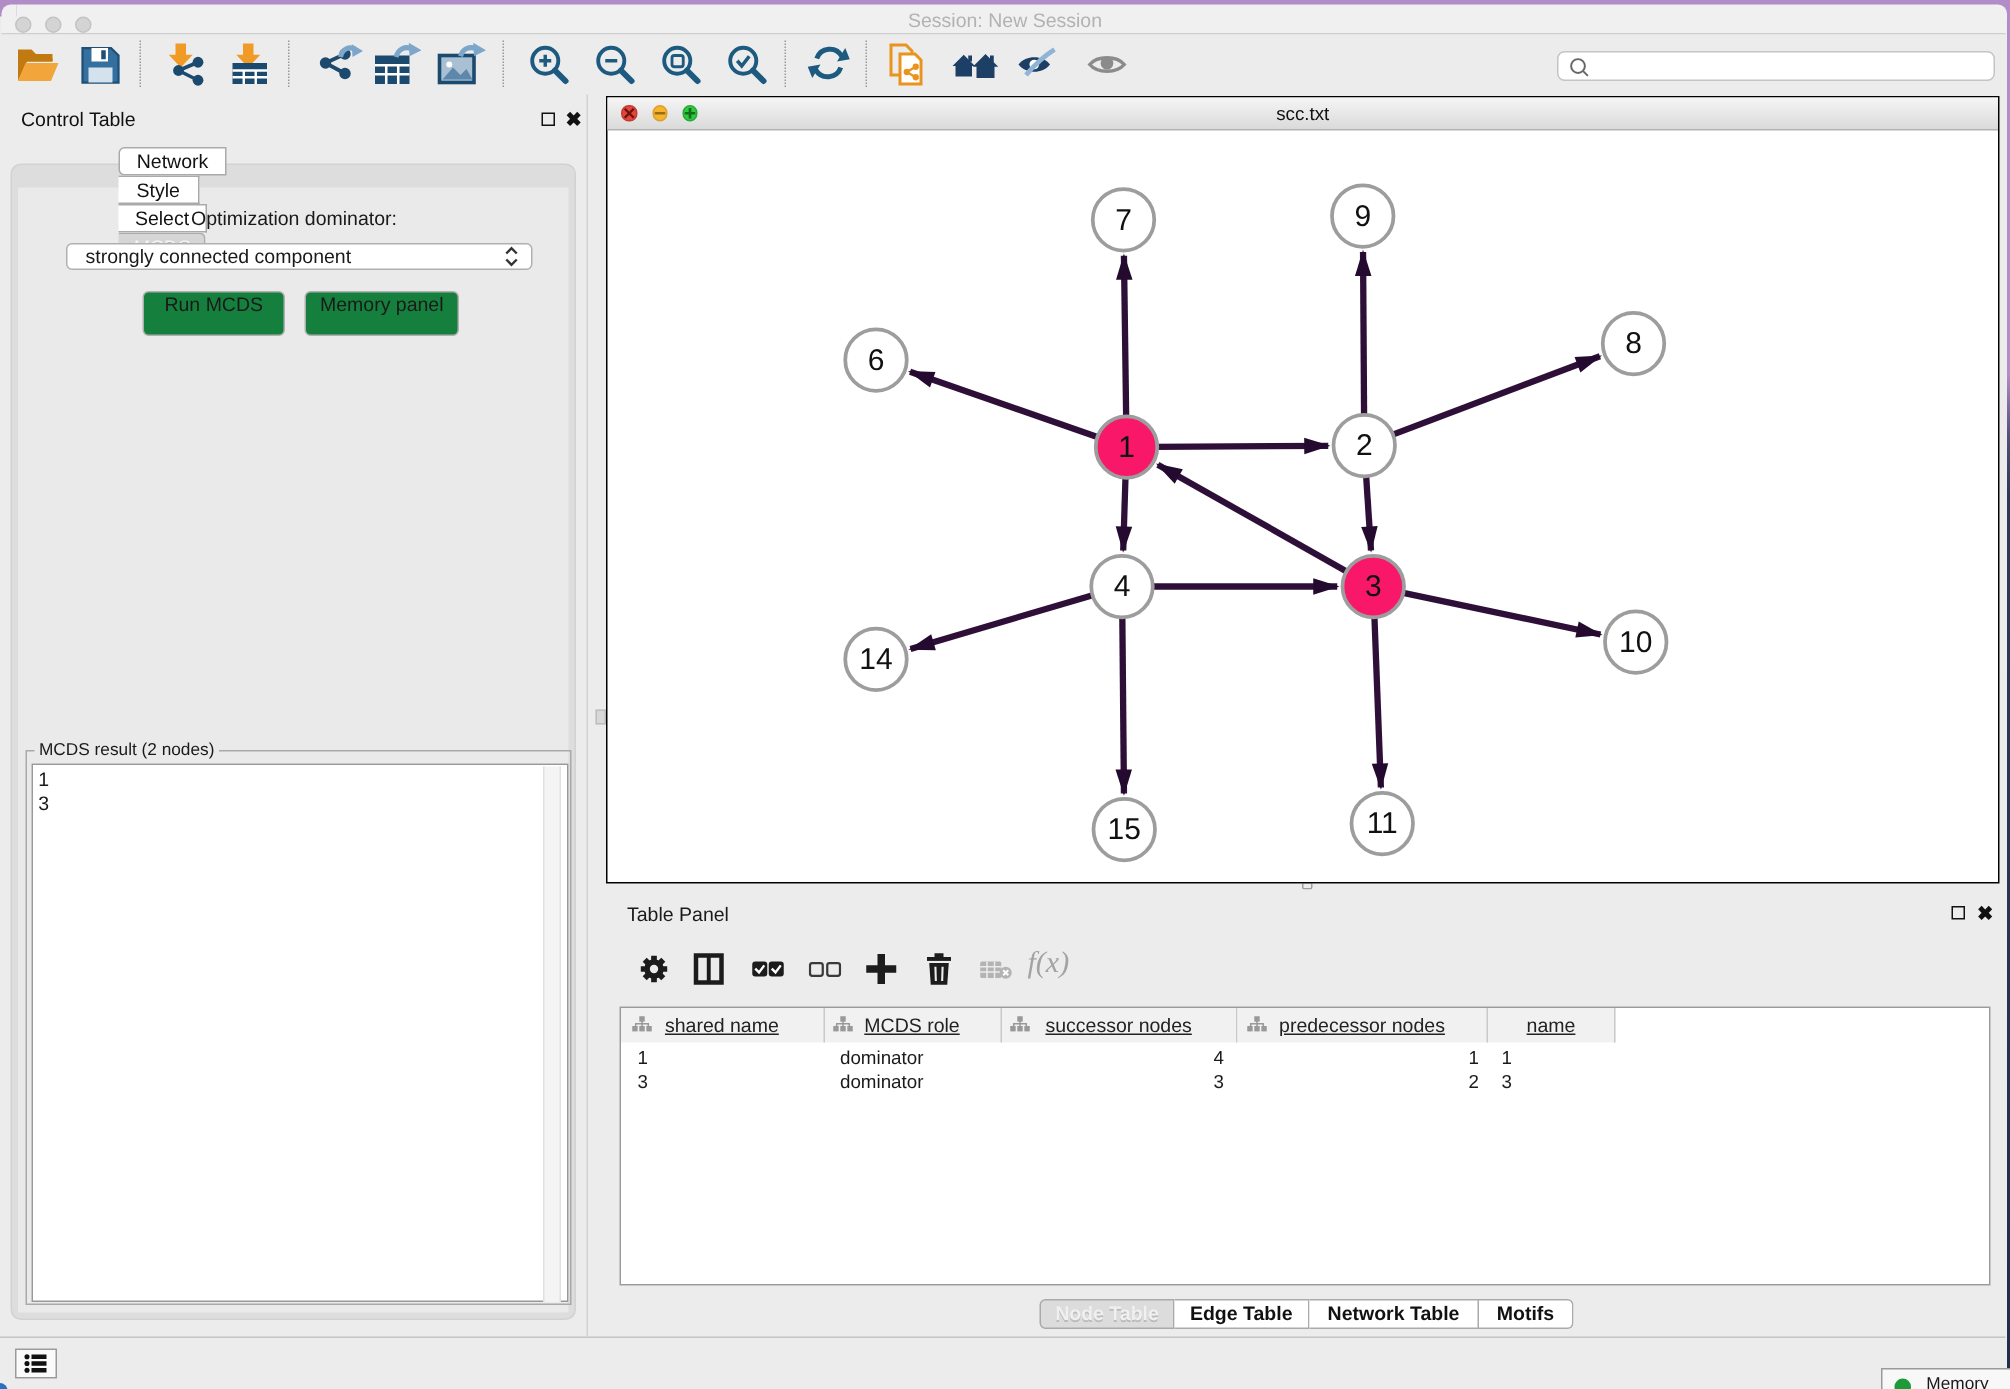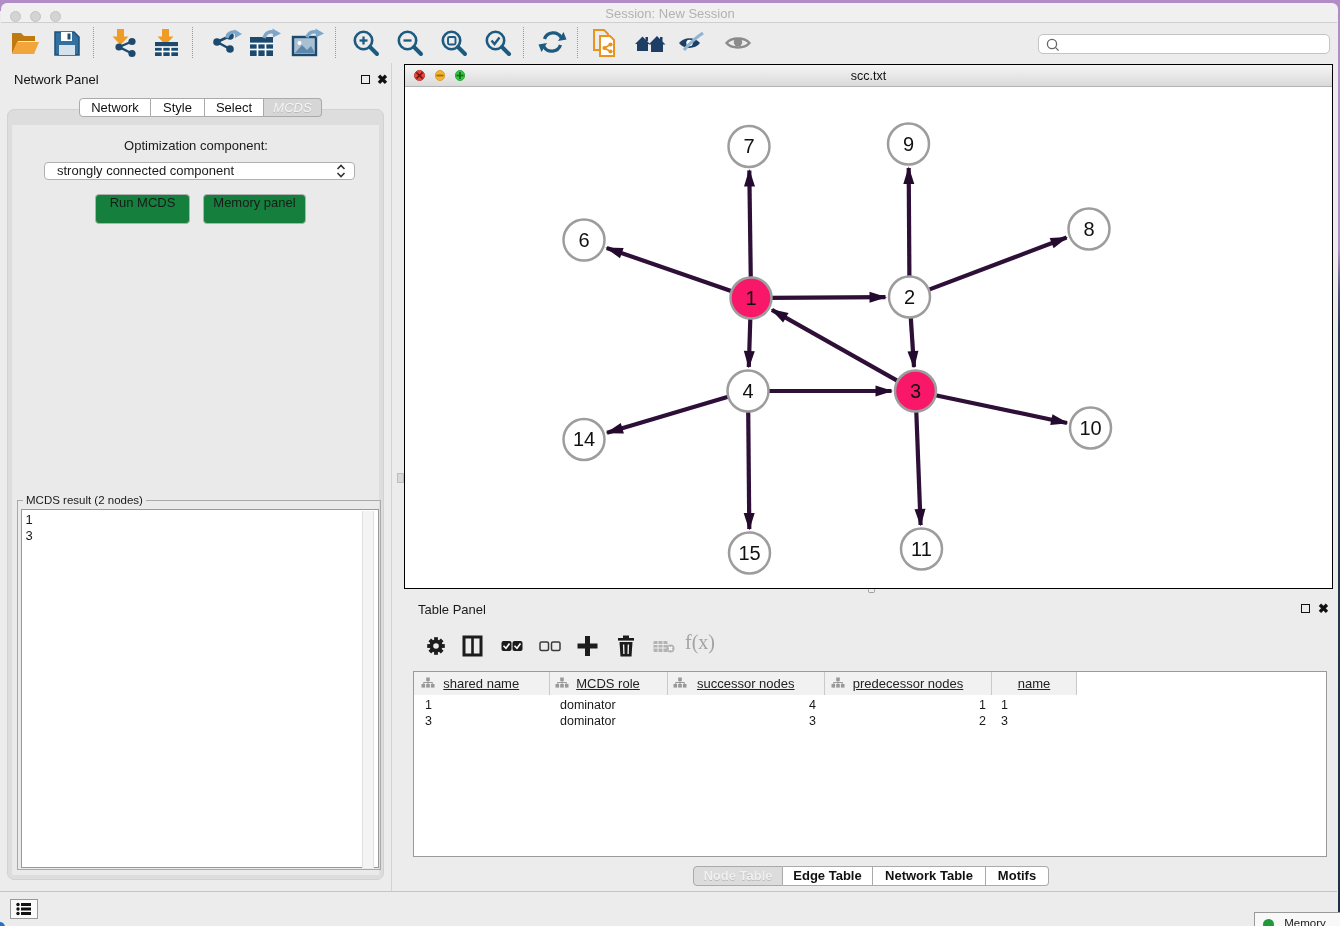--- a/index.html
+++ b/index.html
@@ -231,32 +231,32 @@
   <div id="searchbox" class="abs">
     <svg width="18" height="18" style="position:absolute;left:5px;top:1px" viewBox="0 0 18 18">
       <circle cx="8" cy="8" r="4.6" fill="none" stroke="#666" stroke-width="1.3"></circle>
       <line x1="11.4" y1="11.4" x2="14.6" y2="14.6" stroke="#666" stroke-width="1.3"></line>
     </svg>
   </div>
 </div>
 <div id="deskstrip" class="abs"></div>
 
 <div id="cpanel" class="abs">
-  <div id="cpanel-title" class="abs">Network Panel</div>
+  <div id="cpanel-title" class="abs">Control Table</div>
   <div class="floatbox abs" style="left:361px; top:12px;"></div>
   <div class="closex abs" style="left:377px; top:10px;">✖</div>
   <div id="tabpane" class="abs"></div>
   <div id="tabpane-in" class="abs"></div>
-  <div class="tabrow" style="left:79px; top:35px;">
+  <div class="tabrow" style="left:79px; top:35px;flex-direction:column;">
     <div class="tab first" style="width:72px;">Network</div>
     <div class="tab" style="width:54px;">Style</div>
     <div class="tab" style="width:59px;">Select</div>
     <div class="tab last graysel" style="width:58px;">MCDS</div>
   </div>
-  <div id="optlabel" class="abs">Optimization component:</div>
+  <div id="optlabel" class="abs">Optimization dominator:</div>
   <div id="dropdown" class="abs">strongly connected component
     <svg width="10" height="14" viewBox="0 0 10 14" style="position:absolute; right:8px; top:1px;">
       <path d="M1.5 5 L5 1.5 L8.5 5" fill="none" stroke="#333" stroke-width="1.6"></path>
       <path d="M1.5 9 L5 12.5 L8.5 9" fill="none" stroke="#333" stroke-width="1.6"></path>
     </svg>
   </div>
   <div class="btn abs" style="left:95px; top:131px; width:95px;">Run MCDS</div>
   <div class="btn abs" style="left:203px; top:131px; width:103px;">Memory panel</div>
   <div id="mcdsbox" class="abs">
     <div id="mcdsbox-in" class="abs">
@@ -390,21 +390,21 @@
           <line x1="0.5" y1="8" x2="14.5" y2="8"></line>
           <line x1="5" y1="1" x2="5" y2="12"></line>
           <line x1="10" y1="1" x2="10" y2="12"></line>
         </g>
       <circle cx="17.5" cy="8.5" r="4" fill="#b3b3b3"></circle>
       <g stroke="#fff" stroke-width="1.3">
           <line x1="15.8" y1="6.8" x2="19.2" y2="10.2"></line>
           <line x1="19.2" y1="6.8" x2="15.8" y2="10.2"></line>
         </g>
     </svg>
-    <div class="abs" style="left:292px; top:2px; font-family:'Liberation Serif',serif; font-size:20px; color:#a3a3a3;">f(x)</div>
+    <div class="abs" style="left:292px; top:2px; font-family:'Liberation Serif',serif; font-style:italic; font-size:20px; color:#a3a3a3;">f(x)</div>
   </div>
   <div id="ttable" class="abs">
     <div class="thead" style="left:0; width:135.5px;">shared name</div>
     <div class="thead" style="left:135.5px; width:118px;">MCDS role</div>
     <div class="thead" style="left:253.5px; width:157.5px;">successor nodes</div>
     <div class="thead" style="left:411px; width:167px;">predecessor nodes</div>
     <div class="thead" style="left:578px; width:85px;">name</div>
     <svg class="abs" style="left:7px; top:5px" width="14" height="13" viewBox="0 0 14 13">
         <g fill="#999">
           <rect x="5.2" y="0.5" width="3.6" height="3.6"></rect>

